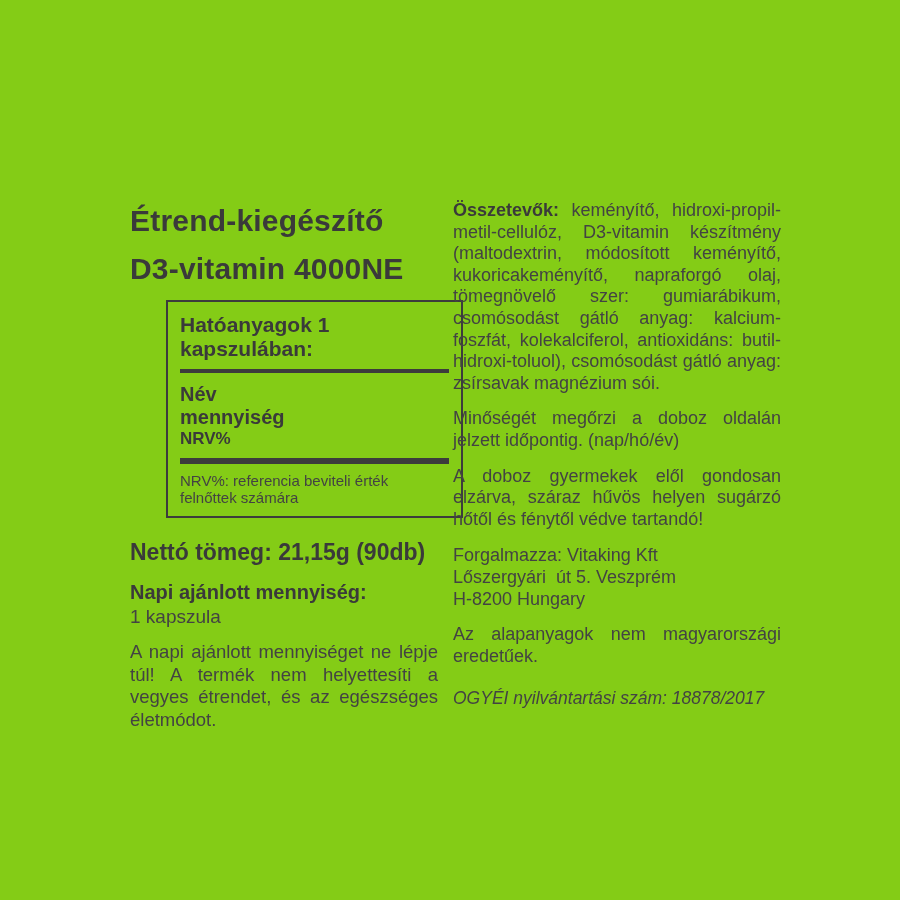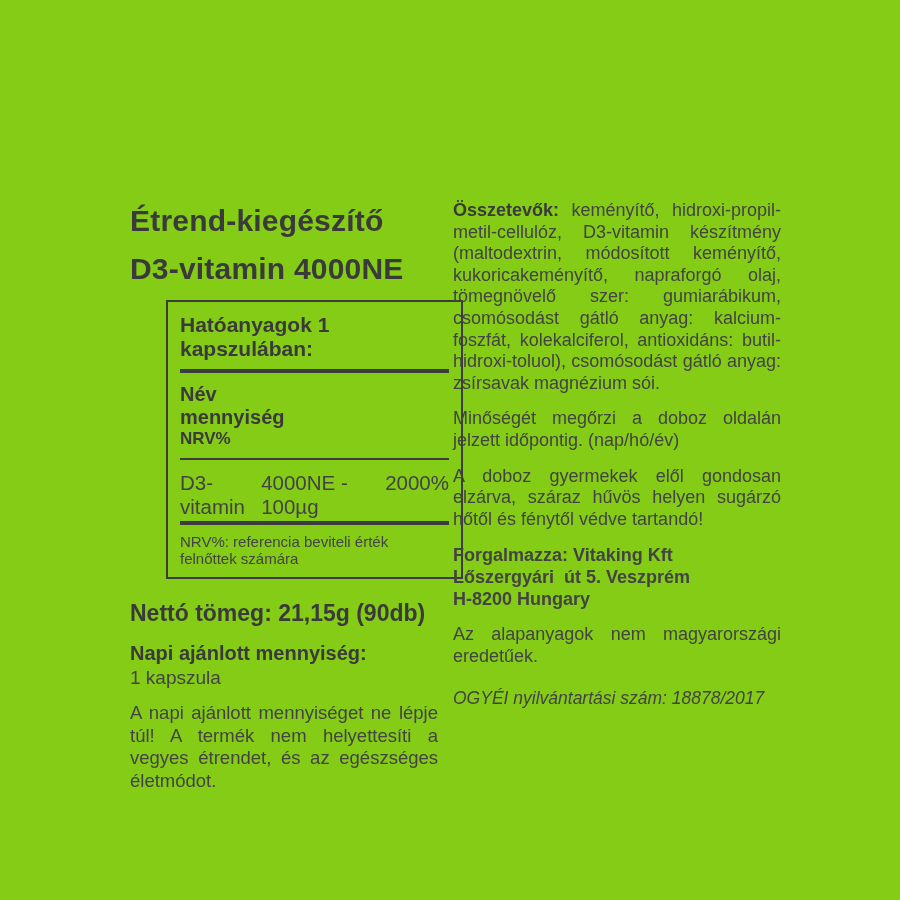--- a/index.html
+++ b/index.html
@@ -109,21 +109,21 @@
     text-align: justify;
     color: #434343;
   }
   .rpara .lead-bold { font-weight: bold; color: #3a3a3a; }
   .address-line {
     font-size: 18px;
     line-height: 22px;
     color: #434343;
     white-space: pre-wrap;
   }
-  .address-block { margin: 0 0 14px 0; font-weight: bold; }
+  .address-block { margin: 0 0 14px 0; }
   .reg-line {
     margin-top: 20px;
     font-size: 17.5px;
     font-style: italic;
     color: #434343;
   }
 </style>
 </head>
 <body>
 
@@ -136,25 +136,20 @@
 
     <div class="supp-box">
       <div class="box-header">Hatóanyagok 1 kapszulában:</div>
       <div class="rule thick"></div>
       <div class="cols-row">
         <span>Név</span>
         <span>mennyiség</span>
         <span class="nrv">NRV%</span>
       </div>
       <div class="rule thin"></div>
-      <div class="data-row">
-        <span>D3-vitamin</span>
-        <span>4000NE - 100µg</span>
-        <span>2000%</span>
-      </div>
       <div class="rule thick"></div>
       <div class="footnote">NRV%: referencia beviteli érték felnőttek számára</div>
     </div>
 
     <div class="net-weight">Nettó tömeg: 21,15g (90db)</div>
     <div class="daily-heading">Napi ajánlott mennyiség:</div>
     <div class="daily-value">1 kapszula</div>
     <div class="para">A napi ajánlott mennyiséget ne lépje túl! A termék nem helyettesíti a vegyes étrendet, és az egészséges életmódot.</div>
   </div>
 

